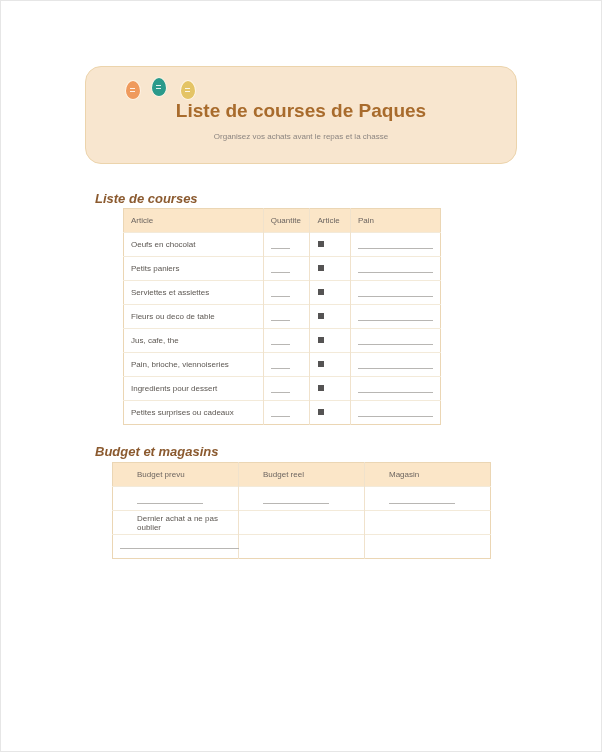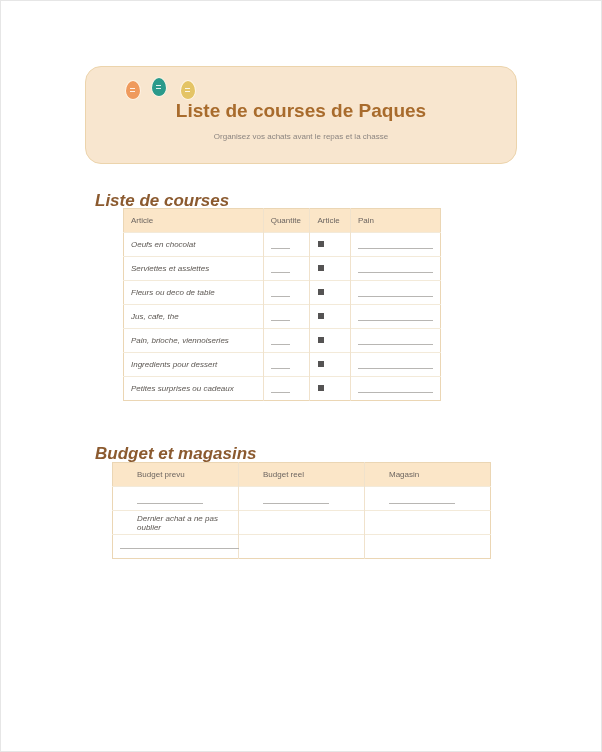--- a/index.html
+++ b/index.html
@@ -11,27 +11,27 @@
     .egg::before, .egg::after { content: ""; position: absolute; left: 4px; width: 5px; height: 1px; background: rgba(255,255,255,0.85); }
     .egg::before { top: 7px; }
     .egg::after { top: 10px; }
     .egg-1 { left: 39px; top: 13px; background: #ef9a5d; }
     .egg-2 { left: 65px; top: 10px; background: #2a9a8b; }
     .egg-3 { left: 94px; top: 13px; background: #e4c466; }
 
     .title { position: absolute; left: 0; right: 0; top: 33px; text-align: center; font-size: 19px; font-weight: bold; color: #a86b2c; }
     .subtitle { position: absolute; left: 0; right: 0; top: 65px; text-align: center; font-size: 8px; color: #8c8580; }
 
-    .section-title { position: absolute; font-size: 17px; font-weight: bold; font-style: italic; color: #8b5a2f; }
+    .section-title { position: absolute; font-size: 13px; font-weight: bold; font-style: italic; color: #8b5a2f; }
     .st-1 { left: 94px; top: 190px; }
     .st-2 { left: 94px; top: 443px; }
 
     table { border-collapse: collapse; position: absolute; font-size: 8px; color: #5c5752; }
     th { background: #fbe6c8; font-weight: normal; text-align: left; color: #6c6560; height: 23px; padding: 0 7px; border-right: 1px solid #f0e2cc; }
-    td { height: 23px; padding: 0 7px; border-top: 1px solid #f3ead9; border-right: 1px solid #f0e2cc; background: #fff; font-style: italic; }
+    td { height: 23px; padding: 0 7px; border-top: 1px solid #f3ead9; border-right: 1px solid #f0e2cc; background: #fff; }
     th:last-child, td:last-child { border-right: none; }
 
     .list { left: 108px; top: 207px; width: 318px; border: 1px solid #ebd6b4; margin-left: 14px; }
     .list .c1 { width: 184px; }
     .list .c2 { width: 33px; }
     .list .c3 { width: 28px; }
     .blank { display: inline-block; border-bottom: 1px solid #b8b6b3; vertical-align: middle; }
     .q-blank { width: 19px; margin-top: 8px; }
     .n-blank { width: 75px; margin-top: 8px; }
     .box { display: inline-block; width: 6px; height: 6px; background: #555353; margin-left: 1px; }
@@ -62,20 +62,26 @@
       <tr>
         <th class="c1">Article</th>
         <th class="c2">Quantite</th>
         <th class="c3">Article</th>
         <th>Pain</th>
       </tr>
     </thead>
     <tbody>
       <tr>
         <td>Oeufs en chocolat</td>
+        <td><span class="blank q-blank"></span></td>
+        <td><span class="box"></span></td>
+        <td><span class="blank n-blank"></span></td>
+      </tr>
+      <tr>
+        <td>Petits paniers</td>
         <td><span class="blank q-blank"></span></td>
         <td><span class="box"></span></td>
         <td><span class="blank n-blank"></span></td>
       </tr>
       <tr>
         <td>Serviettes et assiettes</td>
         <td><span class="blank q-blank"></span></td>
         <td><span class="box"></span></td>
         <td><span class="blank n-blank"></span></td>
       </tr>

